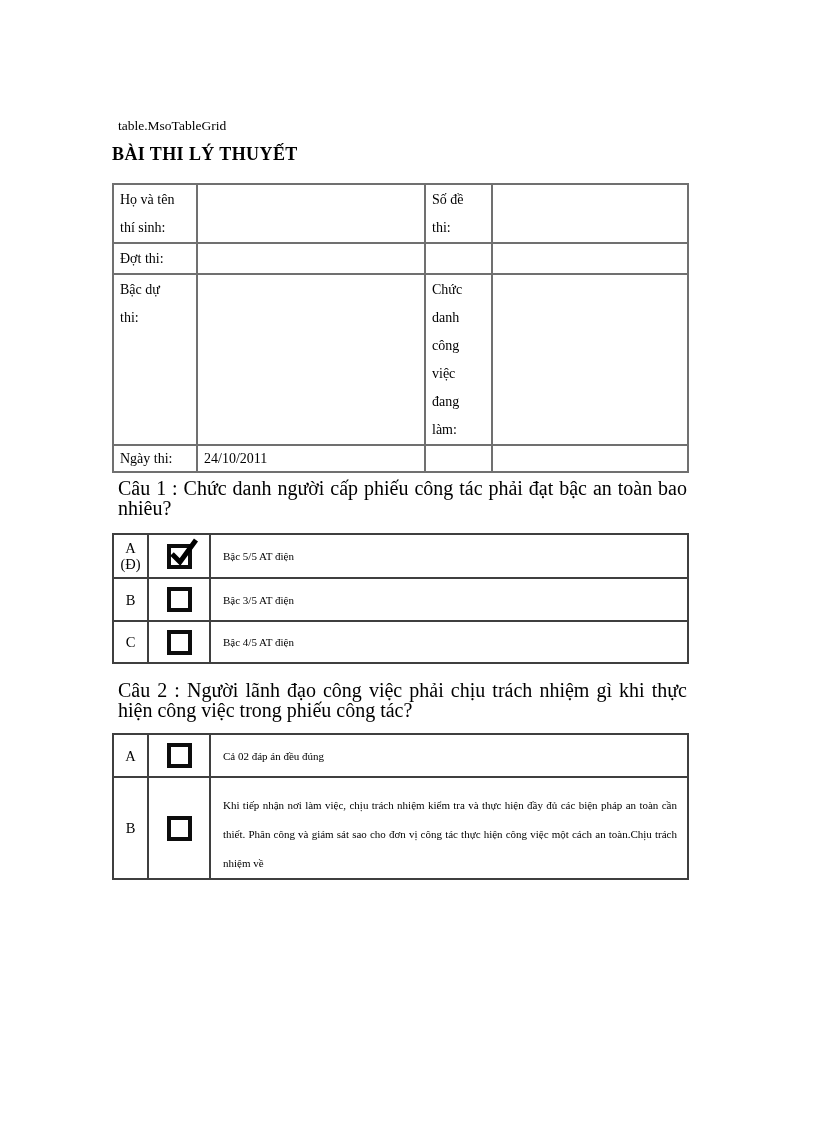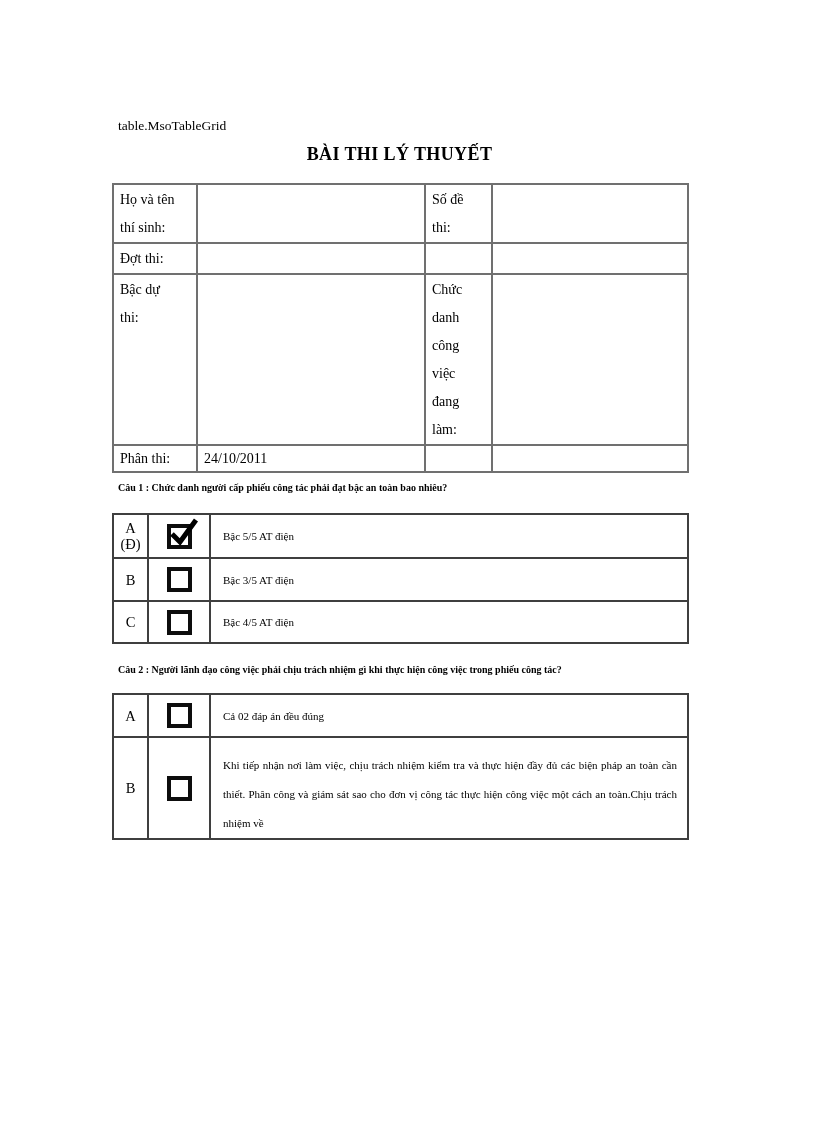--- a/index.html
+++ b/index.html
@@ -8,39 +8,39 @@
     position:relative; margin:0 auto; overflow:hidden;
     font-family:"Liberation Serif","DejaVu Serif",serif;
   }
   .content { position:absolute; left:112px; top:14px; width:575px; }
 
   .meta-label {
     display:block; margin:104px 0 0 6px;
     font-size:13.5px; line-height:16px;
   }
   .doc-title {
-    margin:9px 0 0 0; text-align:center;
+    margin:9px 0 0 0; 
     font-size:18px; line-height:23px; font-weight:bold; letter-spacing:0.4px;
   }
 
   table { border-collapse:collapse; table-layout:fixed; width:575px; }
   td { overflow:hidden; }
 
   
   .info-table { margin-top:17px; }
   .info-table td {
     border:2px solid #707070;
     vertical-align:top; font-size:14px; line-height:28px;
     padding:1px 4px 0 6px; white-space:pre-line;
   }
   .info-table td.tight { line-height:23px; }
 
   
   .question {
-    font-weight:bold; font-size:10px; line-height:20px;
+    font-weight:normal; font-size:20px; line-height:20px;
     text-align:justify; margin:5px 0 0 0; padding-left:6px;
   }
   .question.q2 { margin-top:16px; }
 
   
   .ans-table { margin-top:15px; }
   .ans-table.t2 { margin-top:13px; }
   .ans-table td { border:2px solid #3f3f3f; }
   .ans-table td.lbl {
     text-align:center; vertical-align:middle;
@@ -101,21 +101,21 @@
         <td></td>
         <td>Chức
 danh
 công
 việc
 đang
 làm:</td>
         <td></td>
       </tr>
       <tr style="height:27px">
-        <td class="tight">Phân thi:</td>
+        <td class="tight">Ngày thi:</td>
         <td class="tight">24/10/2011</td>
         <td class="tight"></td>
         <td class="tight"></td>
       </tr>
     </tbody>
       </table>
 
     <p class="question">Câu 1 : Chức danh người cấp phiếu công tác phải đạt bậc an toàn bao nhiêu?</p>
 
     <table class="ans-table t1">

